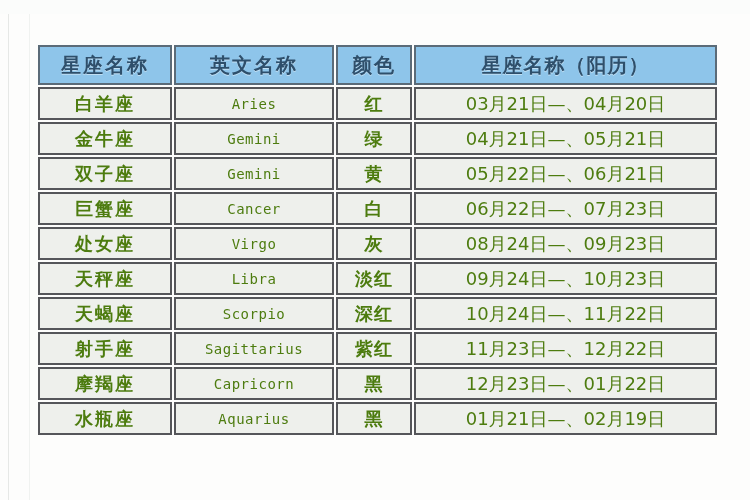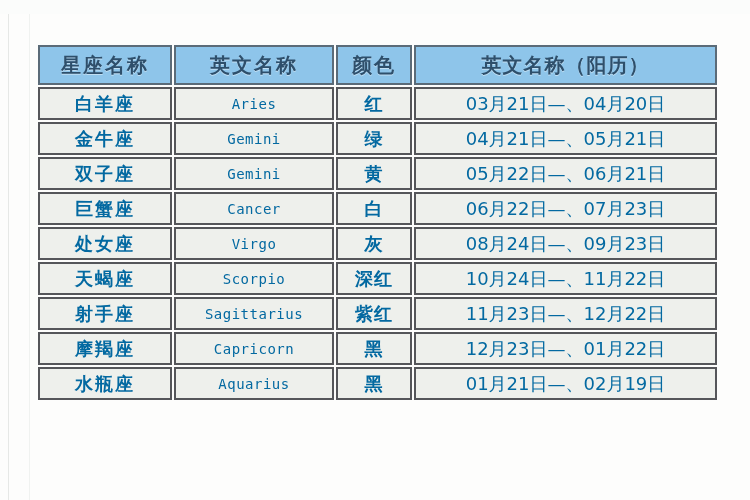--- a/index.html
+++ b/index.html
@@ -95,21 +95,21 @@
     letter-spacing: 2px;
     text-shadow: 0 1px 0 rgba(255,255,255,0.45);
     font-family: "DejaVu Sans", "Liberation Sans", sans-serif;
   }
   .hdr-cell.date { letter-spacing: 1px; }
 
   .body-cell {
     height: 33px;
     background: #eef0ec;
     border: 2px solid #55565a;
-    color: #0369a1;
+    color: #4d7c0f;
     font-size: 18px;
     font-family: "DejaVu Sans", "Liberation Sans", sans-serif;
   }
   .body-cell.cn { letter-spacing: 2px; font-weight: bold; }
   .body-cell.en {
     font-family: "DejaVu Sans Mono", "Liberation Mono", monospace;
     font-size: 14px;
     letter-spacing: 0.5px;
   }
   .body-cell.color { letter-spacing: 1px; font-weight: bold; }
@@ -135,21 +135,21 @@
     <col class="c-name">
     <col class="c-en">
     <col class="c-color">
     <col class="c-date">
   </colgroup>
   <thead>
     <tr>
       <th class="hdr-cell">星座名称</th>
       <th class="hdr-cell">英文名称</th>
       <th class="hdr-cell">颜色</th>
-      <th class="hdr-cell date">英文名称（阳历）</th>
+      <th class="hdr-cell date">星座名称（阳历）</th>
     </tr>
   </thead>
   <tbody>
     <tr>
       <td class="body-cell cn">白羊座</td>
       <td class="body-cell en">Aries</td>
       <td class="body-cell color">红</td>
       <td class="body-cell date">03月21日—、04月20日</td>
     </tr>
     <tr>
@@ -170,20 +170,26 @@
       <td class="body-cell color">白</td>
       <td class="body-cell date">06月22日—、07月23日</td>
     </tr>
     <tr>
       <td class="body-cell cn">处女座</td>
       <td class="body-cell en">Virgo</td>
       <td class="body-cell color">灰</td>
       <td class="body-cell date">08月24日—、09月23日</td>
     </tr>
     <tr>
+      <td class="body-cell cn">天秤座</td>
+      <td class="body-cell en">Libra</td>
+      <td class="body-cell color">淡红</td>
+      <td class="body-cell date">09月24日—、10月23日</td>
+    </tr>
+    <tr>
       <td class="body-cell cn">天蝎座</td>
       <td class="body-cell en">Scorpio</td>
       <td class="body-cell color">深红</td>
       <td class="body-cell date">10月24日—、11月22日</td>
     </tr>
     <tr>
       <td class="body-cell cn">射手座</td>
       <td class="body-cell en">Sagittarius</td>
       <td class="body-cell color">紫红</td>
       <td class="body-cell date">11月23日—、12月22日</td>

